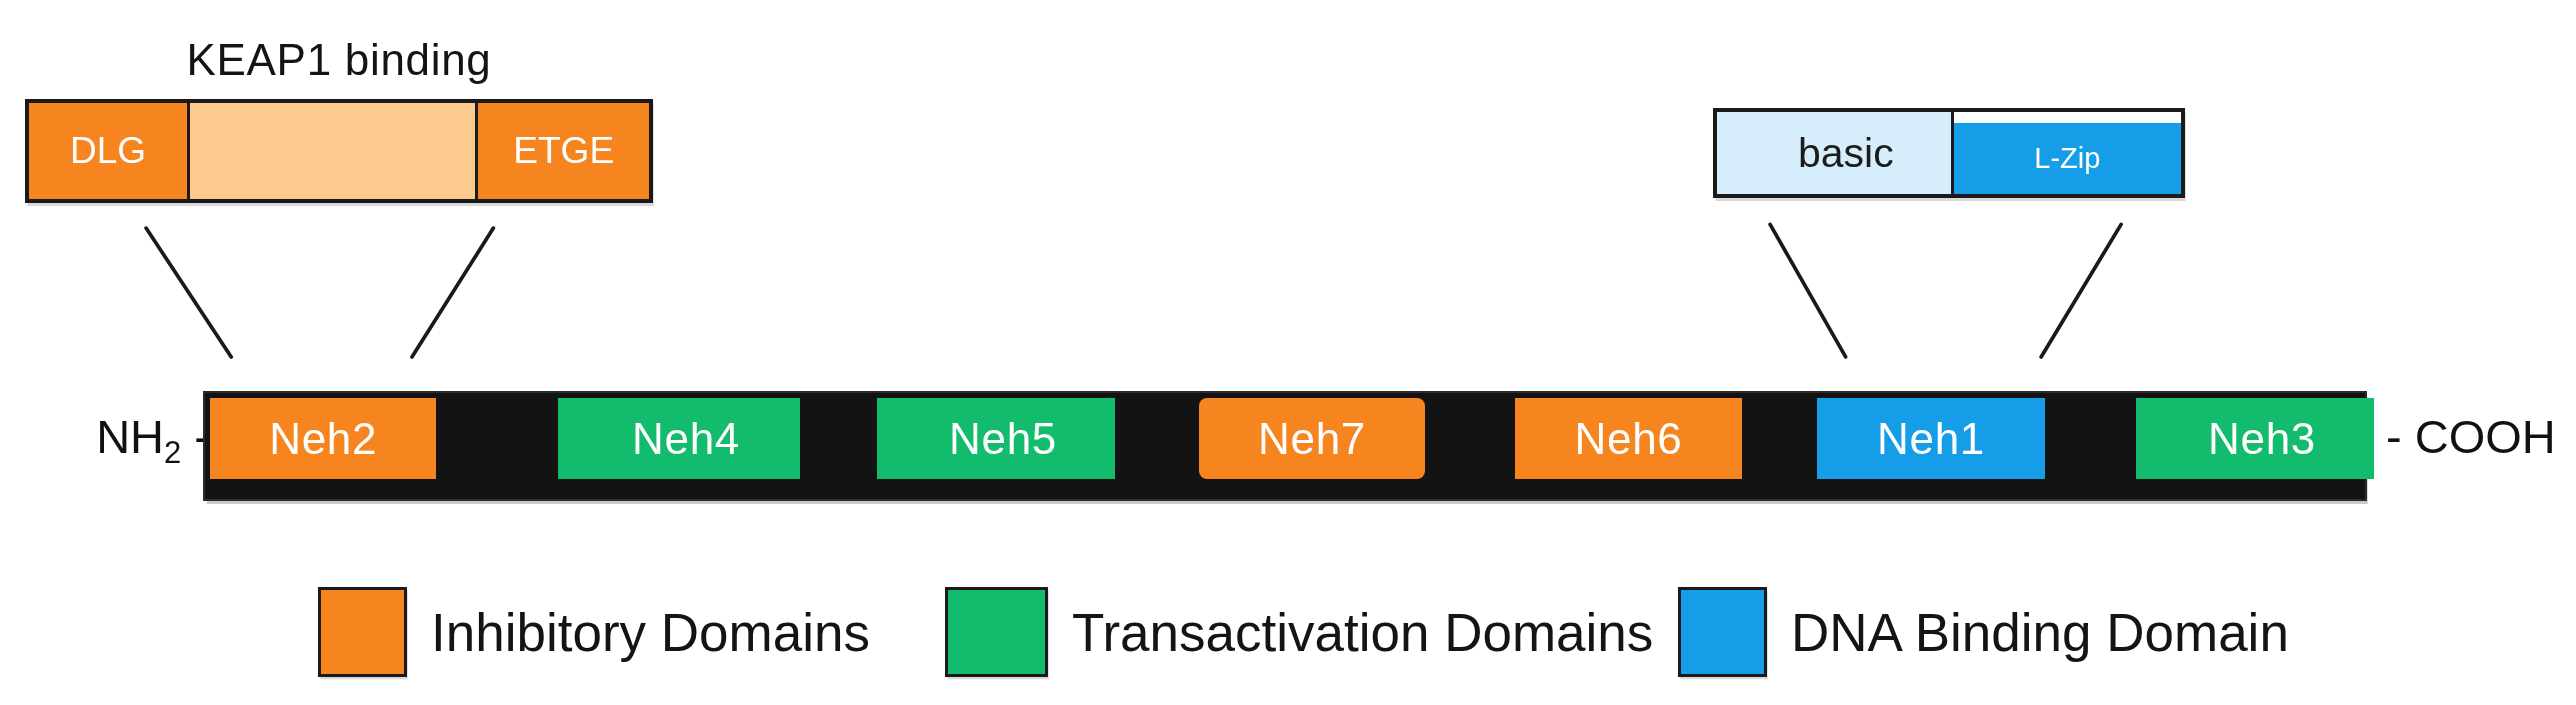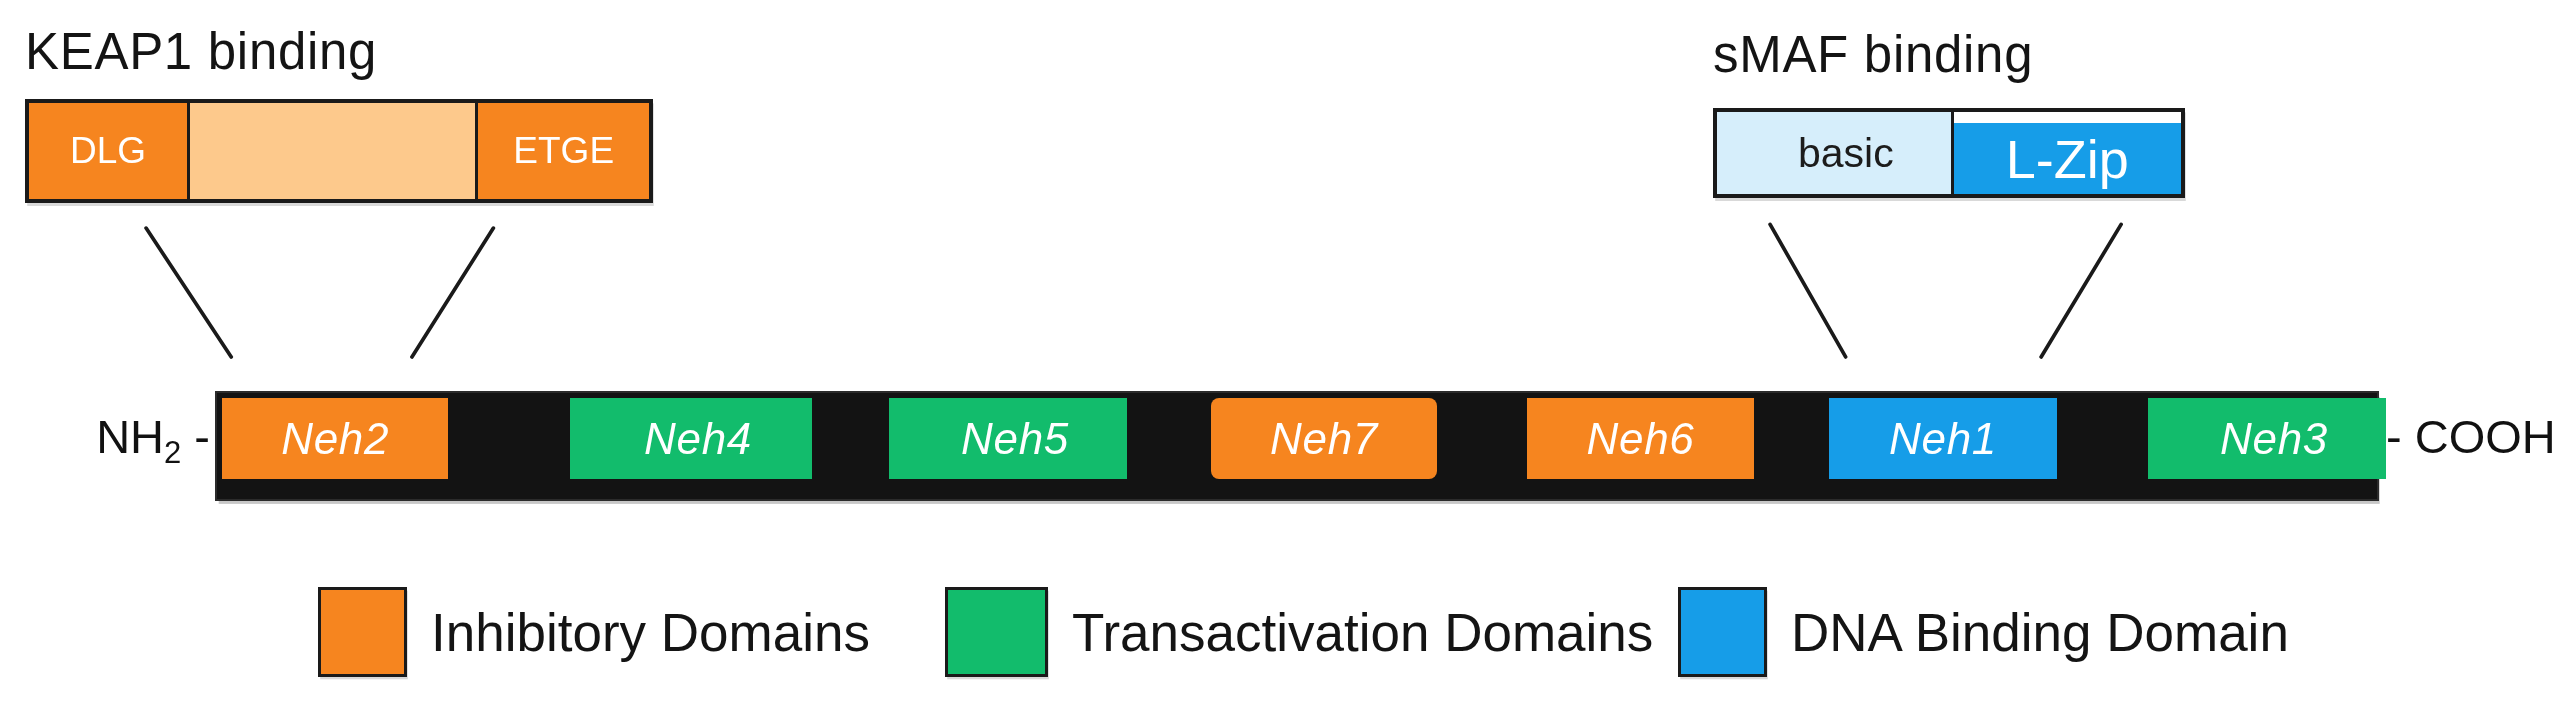--- a/index.html
+++ b/index.html
@@ -7,22 +7,22 @@
     position:relative;
     width:2576px;height:705px;
     background:#ffffff;
     font-family:"Liberation Sans","DejaVu Sans",sans-serif;
     color:#1a1a1a;
     overflow:hidden;
   }
   .abs{position:absolute;}
   
   .anno-title{
-    font-size:51px;line-height:1.1;
-    color:#141414;letter-spacing:0.7px;white-space:nowrap;
+    font-size:44px;line-height:1.1;text-align:center;
+    color:#141414;letter-spacing:0.7px;white-space:nowrap;margin-top:12px;
   }
   
   .anno-box{
     display:flex;box-sizing:border-box;
     border:4.4px solid #1a1a1a;background:#fff;
     box-shadow:1.5px 3.7px 0 -0.7px rgba(0,0,0,0.15);
   }
   .seg{
     display:flex;align-items:center;justify-content:center;
     box-sizing:border-box;font-size:37px;
@@ -35,25 +35,24 @@
   .fill-inhibitory{background:var(--inhibitory,#F6851F);}
   .fill-transactivation{background:var(--transactivation,#12BC6C);padding-left:14px;}
   .fill-dna-binding{background:var(--dna-binding,#169DE8);}
   .fill-linker{background:var(--linker,#FDC98C);}
   .fill-basic{background:var(--basic,#D6EEFB);}
   
   #connectors{position:absolute;left:0;top:0;pointer-events:none;}
   #connectors line{stroke:#1a1a1a;stroke-width:5;stroke-linecap:round;}
   
   #backbone{
-    left:215px;top:391px;width:2164px;height:110px;
+    left:203px;top:391px;width:2164px;height:110px;
     background:#131313;box-sizing:border-box;
     border:2.2px solid #2b2b2b;
     box-shadow:2.2px 4.4px 0 -1.5px rgba(0,0,0,0.22);
-    font-style:italic;
   }
   .domain{
     position:absolute;top:5.2px;height:81px;
     display:flex;align-items:center;justify-content:center;
     color:#ffffff;font-size:44px;letter-spacing:0.7px;
   }
   
   .d0{left:5.2px;width:226px;}
   .d1{left:353px;width:228px;}
   .d2{left:672px;width:224px;}
@@ -92,25 +91,24 @@
   </svg>
 
   <div class="abs anno-title" style="left:25px;top:24px;width:628px;">KEAP1 binding</div>
 
   <div class="abs anno-box" style="left:25px;top:99px;width:628px;height:104px;">
     <div class="seg white-text fill-inhibitory divider-r" style="width:26%;">DLG</div>
     <div class="seg fill-linker" style="flex:1;"></div>
     <div class="seg white-text fill-inhibitory divider-l" style="width:28%;">ETGE</div>
   </div>
 
-  <div class="abs anno-title" style="left:1713px;top:27px;width:472px;">sMAF binding</div>
 
   <div class="abs anno-box" style="left:1713px;top:108px;width:472px;height:90px;">
     <div class="seg dark-text fill-basic divider-r" style="width:51%;font-size:41px;padding-left:24px;">basic</div>
-    <div class="seg white-text fill-dna-binding" style="flex:1;font-size:54px;margin-top:11px;">L-Zip</div>
+    <div class="seg white-text fill-dna-binding" style="flex:1;font-size:29px;margin-top:11px;">L-Zip</div>
   </div>
 
   <div class="abs terminus" id="n-terminus">
     <span>NH</span><sub>2</sub>
     <span>-</span>
   </div>
 
   <div class="abs" id="backbone">
     <div class="domain d0 fill-inhibitory">Neh2</div>
     <div class="domain d1 fill-transactivation">Neh4</div>

